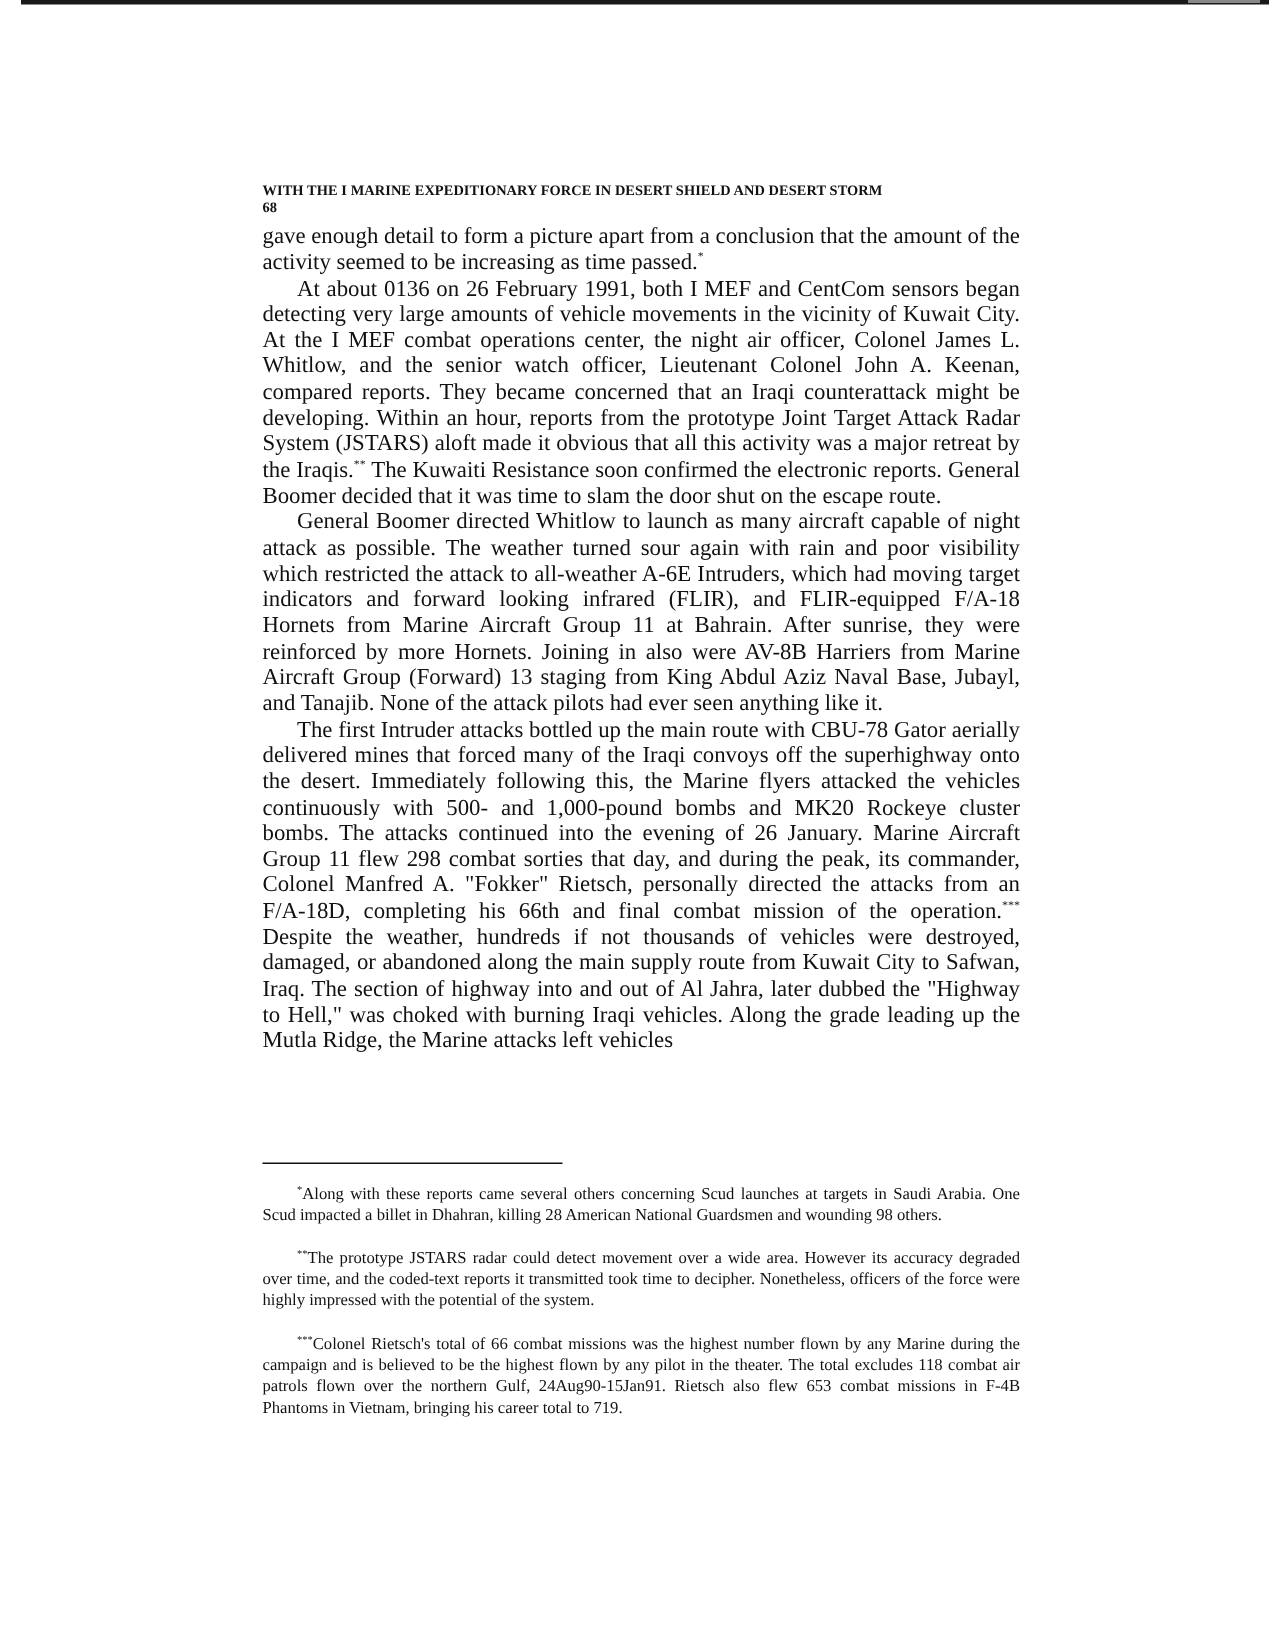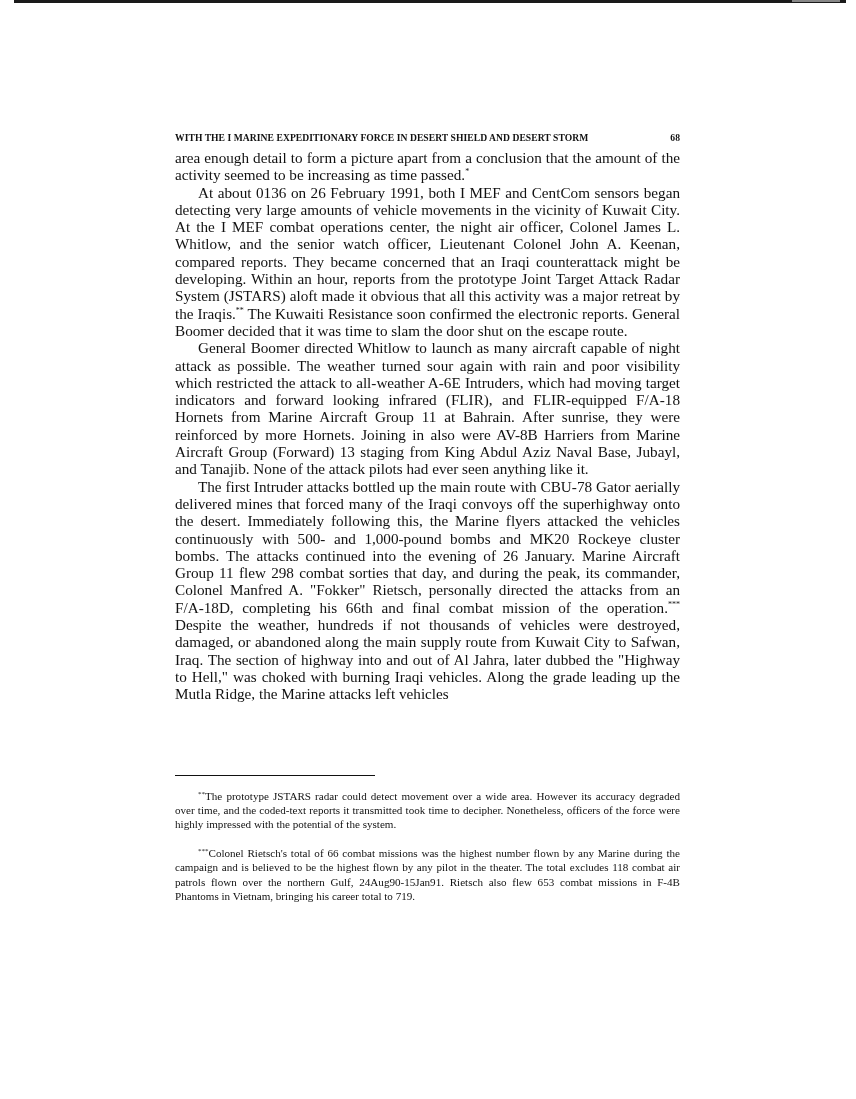--- a/index.html
+++ b/index.html
@@ -1,19 +1,19 @@
 <!DOCTYPE html>
 <html><head>
 <meta charset="utf-8">
 <style>
   html, body { margin: 0; padding: 0; background: #ffffff; }
   body { width: 856px; height: 1099px; position: relative; overflow: hidden; font-family: "Liberation Serif", serif; color: #111; }
   .scan-edge { position: absolute; left: 14px; top: 0; width: 832px; height: 3px; background: #1a1a1a; }
   .scan-edge-right { position: absolute; left: 792px; top: 0; width: 48px; height: 2px; background: #888; }
-  .running-head { position: absolute; left: 175px; top: 132px; width: 505px; font-size: 9.6px; font-weight: bold; letter-spacing: 0.05px; display: flex; justify-content: space-between; }
+  .running-head { position: absolute; left: 175px; top: 122px; width: 505px; font-size: 9.6px; font-weight: bold; letter-spacing: 0.05px; display: flex; justify-content: space-between; flex-direction: column; }
   .body-text { position: absolute; left: 175px; top: 149px; width: 505px; font-size: 15.2px; line-height: 17.3px; text-align: justify; }
   .body-text p { margin: 0; text-indent: 23px; }
   .body-text p.cont { text-indent: 0; }
   sup { font-size: 8px; vertical-align: 6px; line-height: 0; }
   .rule { position: absolute; left: 175px; top: 775px; width: 200px; height: 0; border-top: 1px solid #111; }
   .footnotes { position: absolute; left: 175px; top: 789px; width: 505px; font-size: 11.1px; line-height: 14.2px; text-align: justify; }
   .footnotes p { margin: 0 0 14.5px 0; text-indent: 23px; }
   .footnotes sup { font-size: 7px; vertical-align: 4px; }
 </style>
 </head>
@@ -21,24 +21,25 @@
 
 <div class="scan-edge"></div>
 <div class="scan-edge-right"></div>
 
 <div class="running-head">
   <span>WITH THE I MARINE EXPEDITIONARY FORCE IN DESERT SHIELD AND DESERT STORM</span>
   <span>68</span>
 </div>
 
 <div class="body-text">
-  <p class="cont"><span>area enough detail to form a picture apart from a conclusion that the amount of the activity seemed to be increasing as time passed.</span><sup>*</sup></p>
+  <p class="cont"><span>gave enough detail to form a picture apart from a conclusion that the amount of the activity seemed to be increasing as time passed.</span><sup>*</sup></p>
   <p><span>At about 0136 on 26 February 1991, both I MEF and CentCom sensors began detecting very large amounts of vehicle movements in the vicinity of Kuwait City.  At the I MEF combat operations center, the night air officer, Colonel James L. Whitlow, and the senior watch officer, Lieutenant Colonel John A. Keenan, compared reports.  They became concerned that an Iraqi counterattack might be developing.  Within an hour, reports from the prototype Joint Target Attack Radar System (JSTARS) aloft made it obvious that all this activity was a major retreat by the Iraqis.</span><sup>**</sup><span>  The Kuwaiti Resistance soon confirmed the electronic reports.  General Boomer decided that it was time to slam the door shut on the escape route.</span></p>
   <p><span>General Boomer directed Whitlow to launch as many aircraft capable of night attack as possible.  The weather turned sour again with rain and poor visibility which restricted the attack to all-weather A-6E Intruders, which had moving target indicators and forward looking infrared (FLIR), and FLIR-equipped F/A-18 Hornets from Marine Aircraft Group 11 at Bahrain. After sunrise, they were reinforced by more Hornets.  Joining in also were AV-8B Harriers from Marine Aircraft Group (Forward) 13 staging from King Abdul Aziz Naval Base, Jubayl, and Tanajib.  None of the attack pilots had ever seen anything like it.</span></p>
   <p><span>The first Intruder attacks bottled up the main route with CBU-78 Gator aerially delivered mines that forced many of the Iraqi convoys off the superhighway onto the desert.  Immediately following this, the Marine flyers attacked the vehicles continuously with 500- and 1,000-pound bombs and MK20 Rockeye cluster bombs.  The attacks continued into the evening of 26 January. Marine Aircraft Group 11 flew 298 combat sorties that day, and during the peak, its commander, Colonel Manfred A. "Fokker" Rietsch, personally directed the attacks from an F/A-18D, completing his 66th and final combat mission of the operation.</span><sup>***</sup><span>  Despite the weather, hundreds if not thousands of vehicles were destroyed, damaged, or abandoned along the main supply route from Kuwait City to Safwan, Iraq.  The section of highway into and out of Al Jahra, later dubbed the "Highway to Hell," was choked with burning Iraqi vehicles. Along the grade leading up the Mutla Ridge, the Marine attacks left vehicles</span></p>
 </div>
 
 <div class="rule"></div>
 
 <div class="footnotes">
+  <p><sup>*</sup><span>Along with these reports came several others concerning Scud launches at targets in Saudi Arabia.  One Scud impacted a billet in Dhahran, killing 28 American National Guardsmen and wounding 98 others.</span></p>
   <p><sup>**</sup><span>The prototype JSTARS radar could detect movement over a wide area.  However its accuracy degraded over time, and the coded-text reports it transmitted took time to decipher. Nonetheless, officers of the force were highly impressed with the potential of the system.</span></p>
   <p><sup>***</sup><span>Colonel Rietsch's total of 66 combat missions was the highest number flown by any Marine during the campaign and is believed to be the highest flown by any pilot in the theater.  The total excludes 118 combat air patrols flown over the northern Gulf, 24Aug90-15Jan91.  Rietsch also flew 653 combat missions in F-4B Phantoms in Vietnam, bringing his career total to 719.</span></p>
 </div>
 
 </body></html>

